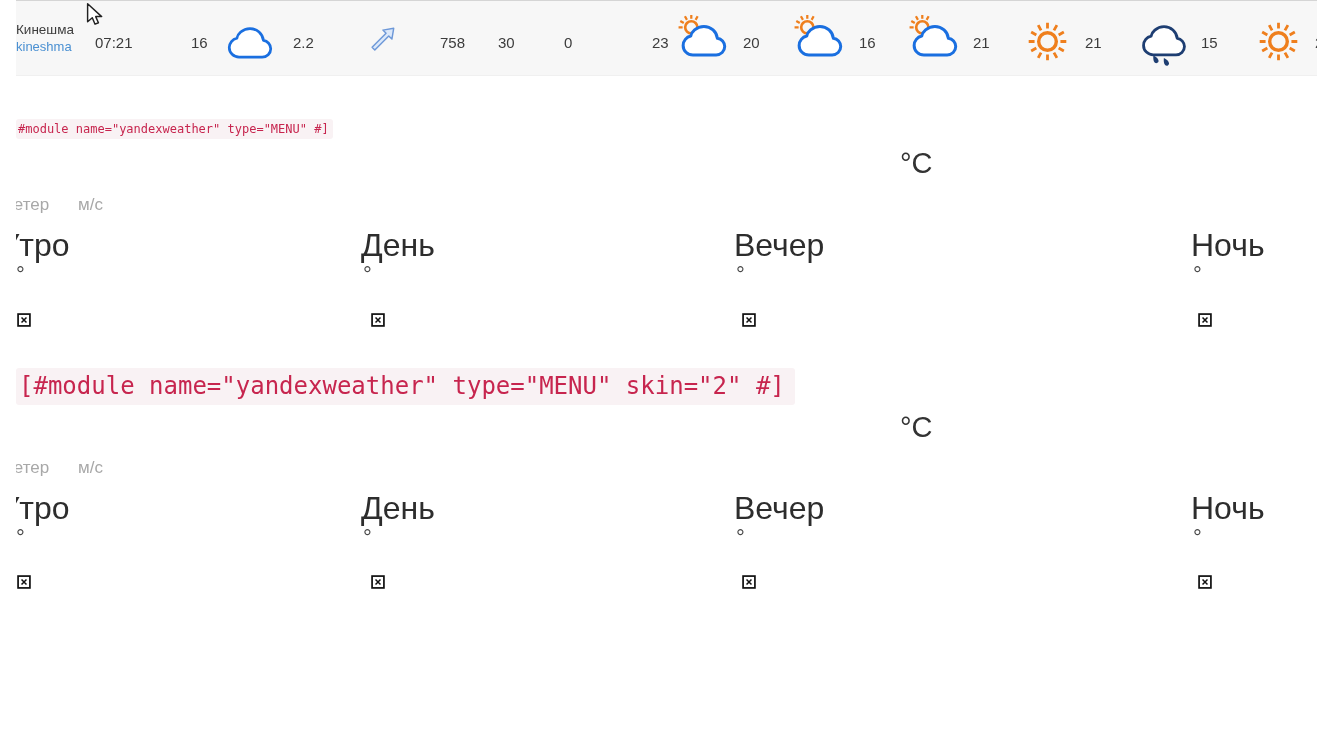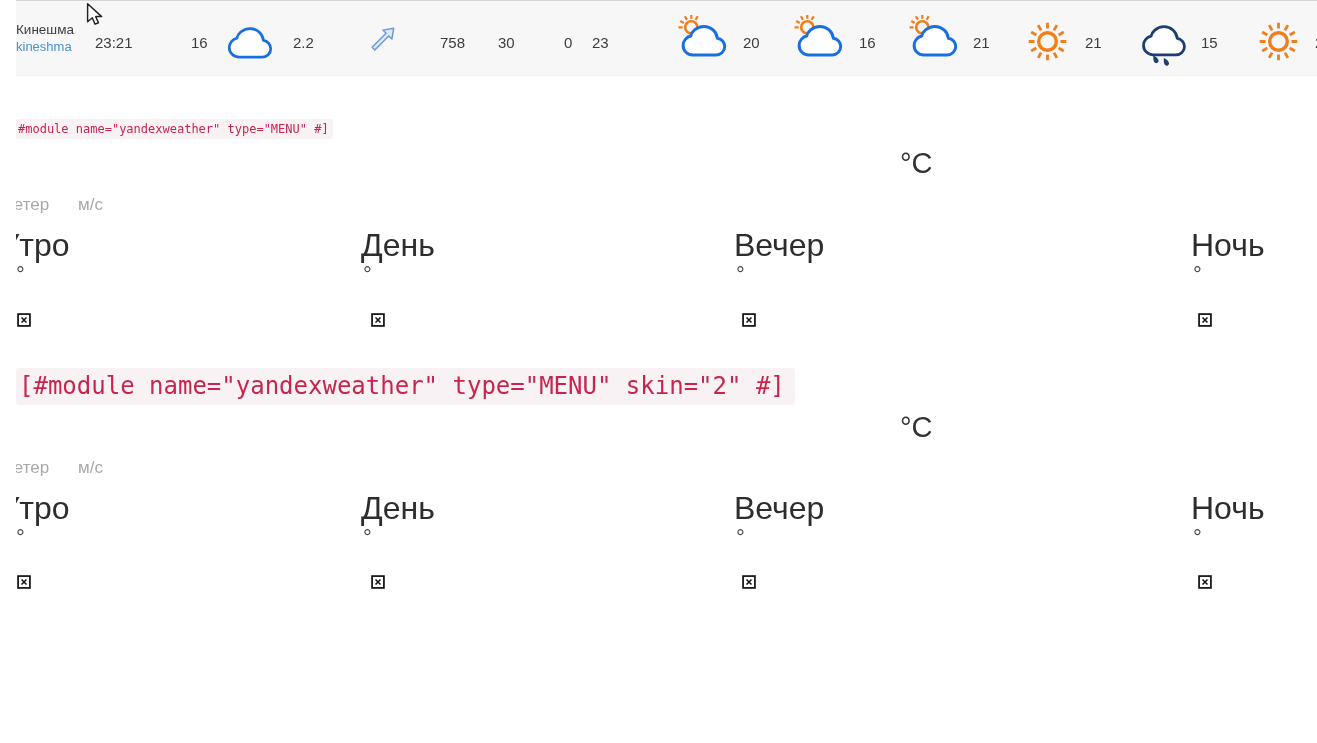--- a/index.html
+++ b/index.html
@@ -36,41 +36,41 @@
 
 <div class="screen">
 
   <div class="topbar">
 
     <div class="city-wrap">
       <div class="city-name">Кинешма</div>
       <a class="city-link">kineshma</a>
     </div>
 
-    <span class="tnum" style="left:79px">23:21</span>
+    <span class="tnum" style="left:79px">07:21</span>
     <span class="tnum" style="left:175px">16</span>
 
     <span class="icon" style="left:208px; top:25px">
       <svg width="52" height="35" viewBox="-1 1 18 13.5">
         <path d="M4.406 3.342A5.53 5.53 0 0 1 8 2c2.69 0 4.923 2 5.166 4.579C14.758 6.804 16 8.137 16 9.773 16 11.569 14.502 13 12.687 13H3.781C1.708 13 0 11.366 0 9.318c0-1.763 1.266-3.223 2.942-3.593.143-.863.698-1.723 1.464-2.383z" fill="#fff" stroke="#1a6fe0" stroke-width="1.05" stroke-linejoin="round"></path>
       </svg>
     </span>
 
     <span class="tnum" style="left:277px">2.2</span>
 
     <span class="icon" style="left:348px; top:21px">
       <svg width="36" height="36" viewBox="0 0 40 40">
         <path d="M33 7 L31 19 L27.5 15.5 L12 31 L9 28 L24.5 12.5 L21 9 Z" fill="#dbe8fa" stroke="#6d98d8" stroke-width="1.6" stroke-linejoin="round"></path>
       </svg>
     </span>
 
     <span class="tnum" style="left:424px">758</span>
     <span class="tnum" style="left:482px">30</span>
     <span class="tnum" style="left:548px">0</span>
-    <span class="tnum" style="left:576px">23</span>
+    <span class="tnum" style="left:636px">23</span>
 
     <span class="icon" style="left:660px; top:13px">
       <svg width="53" height="46" viewBox="0 0 52 45">
         <circle cx="15" cy="13" r="6" fill="none" stroke="#ef7f1d" stroke-width="2.6"></circle>
         <path d="M6.5 13H2.5M7.64 8.75L4.18 6.75M10.75 5.64L8.75 2.17M15 4.5V0.8M19.25 5.64L21.25 2.17" stroke="#ef7f1d" stroke-width="2.2" fill="none"></path>
         <g transform="translate(7,7) scale(2.55)">
           <path d="M4.406 3.342A5.53 5.53 0 0 1 8 2c2.69 0 4.923 2 5.166 4.579C14.758 6.804 16 8.137 16 9.773 16 11.569 14.502 13 12.687 13H3.781C1.708 13 0 11.366 0 9.318c0-1.763 1.266-3.223 2.942-3.593.143-.863.698-1.723 1.464-2.383z" fill="#fff" stroke="#1a6fe0" stroke-width="1.15" stroke-linejoin="round"></path>
         </g>
       </svg>
     </span>

